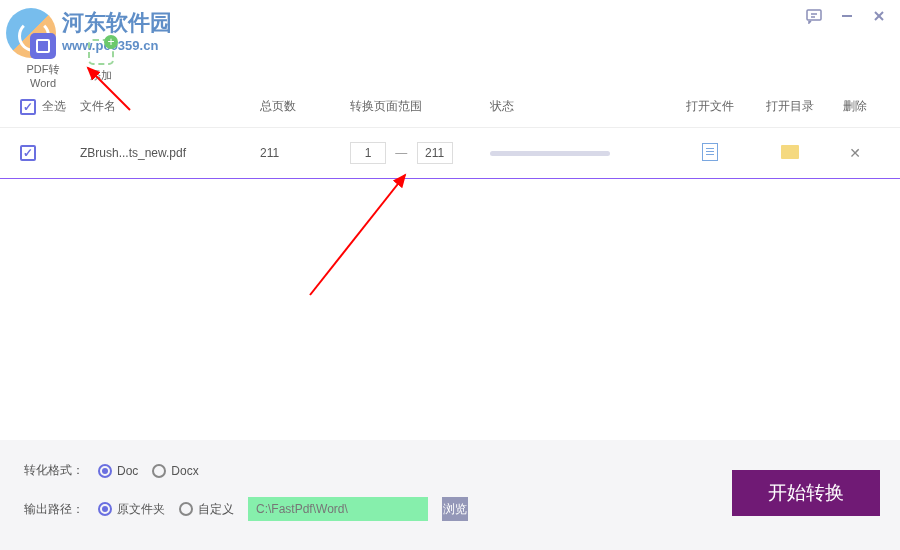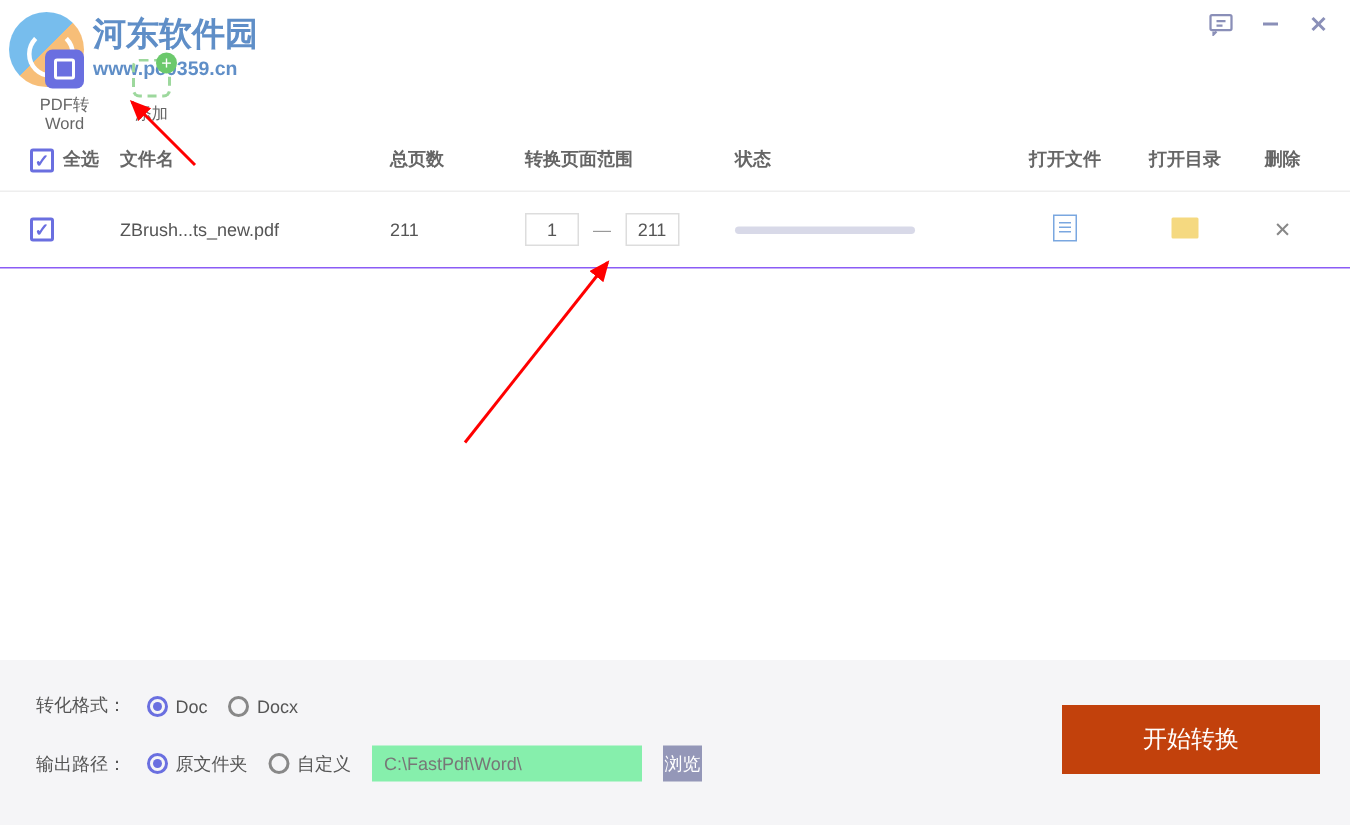--- a/index.html
+++ b/index.html
@@ -8,21 +8,21 @@
 .topbar { height: 36px; display: flex; align-items: center; justify-content: flex-end; padding: 0 14px; gap: 18px; }
 .topbar .icon { color: #8a8fb8; cursor: pointer; }
 
 .toolbar { height: 50px; display: flex; align-items: center; padding-left: 18px; gap: 8px; position: relative; }
 .toolbar .tool { width: 50px; text-align: center; font-size: 11px; color: #666; }
 .app-icon { width: 26px; height: 26px; background: #6a6fe0; border-radius: 5px; margin: 0 auto 3px; position: relative; }
 .app-icon::after { content: ""; position: absolute; inset: 6px; border: 2px solid #fff; border-radius: 2px; }
 .add-icon { width: 26px; height: 26px; border: 2px dashed #9dd89d; border-radius: 5px; margin: 0 auto 3px; position: relative; }
 .add-icon::before { content: "+"; position: absolute; top: -6px; right: -6px; width: 14px; height: 14px; background: #6cc96c; color: #fff; border-radius: 50%; font-size: 12px; line-height: 14px; text-align: center; }
 
-.headers { display: flex; align-items: center; padding: 12px 20px; border-bottom: 1px solid #eee; font-size: 12px; color: #666; font-weight: bold; }
+.headers { display: flex; align-items: center; padding: 12px 20px; border-bottom: 1px solid #eee; font-size: 12px; color: #666; }
 .col-chk { width: 60px; }
 .col-name { width: 180px; }
 .col-pages { width: 90px; text-align: left; }
 .col-range { width: 140px; text-align: left; }
 .col-status { width: 180px; }
 .col-openf { width: 80px; text-align: center; }
 .col-opend { width: 80px; text-align: center; }
 .col-del { width: 50px; text-align: center; }
 
 .row { display: flex; align-items: center; padding: 14px 20px; border-bottom: 1px solid #8b5cf6; font-size: 12px; color: #555; }
@@ -39,21 +39,21 @@
 .close-ic { font-size: 14px; color: #888; cursor: pointer; }
 
 .footer { position: absolute; bottom: 0; left: 0; right: 0; height: 110px; background: #f5f5f7; padding: 22px 24px; font-size: 12px; color: #555; }
 .footer-row { display: flex; align-items: center; margin-bottom: 18px; gap: 14px; }
 .radio { width: 14px; height: 14px; border: 2px solid #6a6fe0; border-radius: 50%; display: inline-flex; align-items: center; justify-content: center; cursor: pointer; }
 .radio.on::after { content: ""; width: 6px; height: 6px; background: #6a6fe0; border-radius: 50%; }
 .radio.off { border-color: #888; }
 .radio-lbl { display: flex; align-items: center; gap: 5px; cursor: pointer; }
 .path-inp { width: 180px; height: 24px; background: #86efac; border: none; padding: 0 8px; font-size: 12px; color: #777; }
 .browse-btn { width: 26px; height: 24px; background: #9497b8; color: #fff; border: none; font-size: 12px; cursor: pointer; }
-.start-btn { position: absolute; right: 20px; top: 30px; width: 172px; height: 46px; background: #c2410c; color: #fff; border: none; font-size: 16px; cursor: pointer; }
+.start-btn { position: absolute; right: 20px; top: 30px; width: 148px; height: 46px; background: #701a75; color: #fff; border: none; font-size: 19px; cursor: pointer; }
 
 .watermark { position: absolute; top: 8px; left: 6px; display: flex; align-items: flex-start; gap: 6px; opacity: 0.75; pointer-events: none; }
 .wm-logo { width: 50px; height: 50px; border-radius: 50%; background: linear-gradient(135deg, #4aa8e8 50%, #f5a94c 50%); position: relative; }
 .wm-logo::after { content: ""; position: absolute; top: 12px; left: 12px; width: 26px; height: 26px; border: 3px solid #fff; border-radius: 50%; border-top-color: transparent; }
 .wm-txt { color: #2a69b5; font-weight: bold; }
 .wm-t1 { font-size: 22px; }
 .wm-t2 { font-size: 13px; }
 
 .arrow { position: absolute; pointer-events: none; }
 </style>

